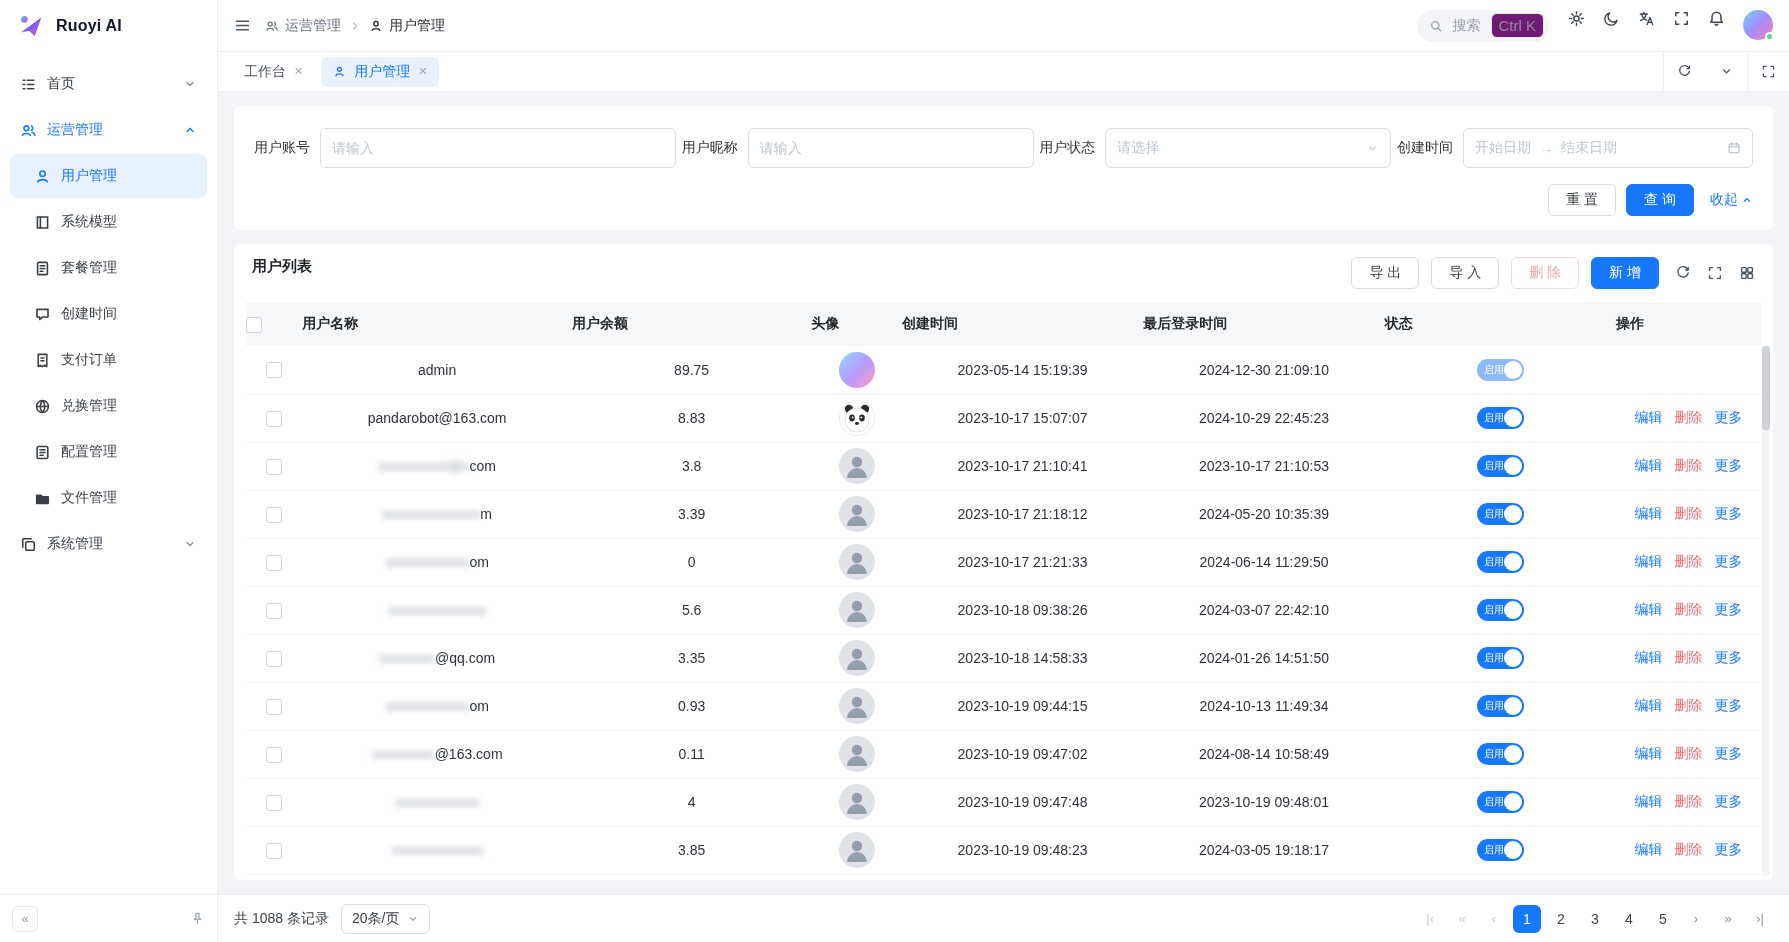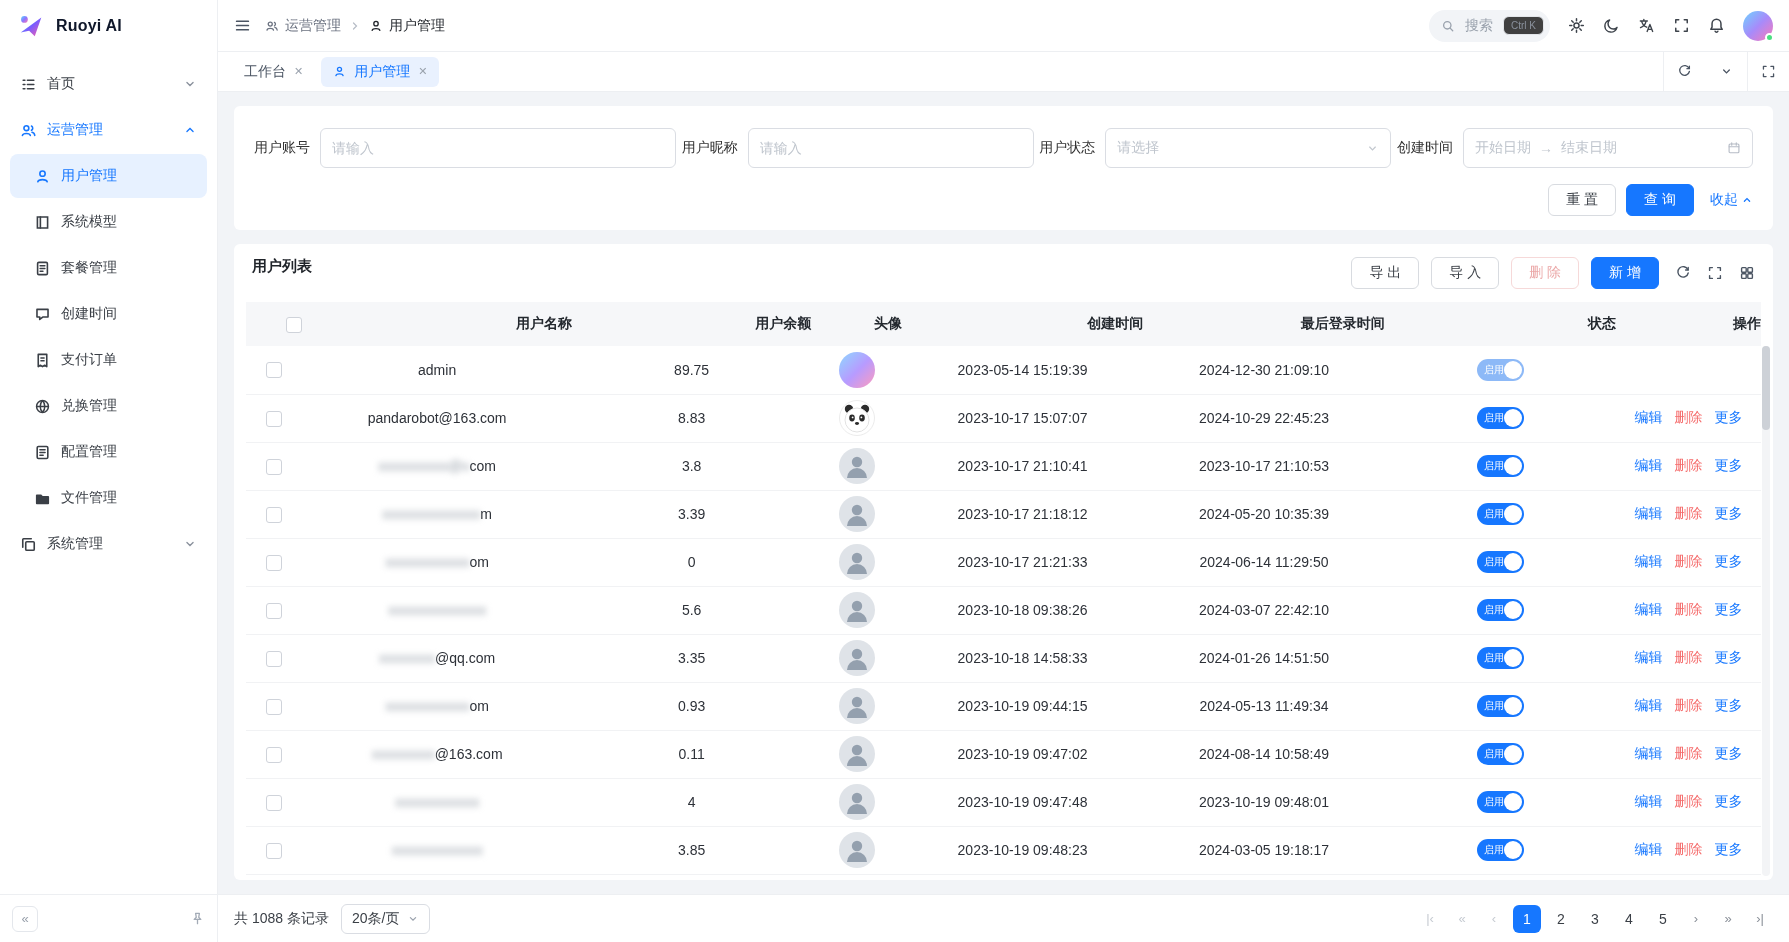--- a/index.html
+++ b/index.html
@@ -23,23 +23,23 @@
 .collapse-btn{width:26px;height:26px;border:1px solid #e4e7ec;border-radius:6px;color:#98a0ab;display:flex;align-items:center;justify-content:center;font-size:13px;cursor:pointer;background:#fff}
 .pin{color:#a3abb6;cursor:pointer}
 
 .main{flex:1;display:flex;flex-direction:column;min-width:0}
 .topbar{height:52px;background:#fff;border-bottom:1px solid #edeff2;display:flex;align-items:center;padding:0 16px;gap:14px}
 .burger{color:#4b5563;cursor:pointer;display:flex}
 .crumbs{display:flex;align-items:center;gap:8px}
 .crumb{display:flex;align-items:center;gap:6px;color:#6b7280}
 .crumb.cur{color:#1f2329}
 .sep{color:#b6bcc6;display:flex}
-.tb-right{margin-left:auto;display:flex;align-items:center;gap:18px}
+.tb-right{margin-left:auto;display:flex;gap:18px}
 .searchbox{height:32px;background:#f2f4f7;border-radius:16px;display:flex;align-items:center;gap:10px;padding:0 6px 0 12px;color:#9aa2ad;cursor:pointer}
-.kbd{background:#404040;border:1px solid #e3e6ea;border-radius:6px;font-size:10px;color:#8a919c;padding:3px 7px}
+.kbd{background:#701a75;border:1px solid #e3e6ea;border-radius:6px;font-size:15px;color:#8a919c;padding:3px 7px}
 .tb-ic{color:#3d434b;cursor:pointer;display:flex}
 .avatar-sm{width:30px;height:30px;border-radius:50%;background:linear-gradient(135deg,#6fd3ff 0%,#a78bfa 50%,#fb7ab8 100%);position:relative;cursor:pointer}
 .avatar-sm i{position:absolute;right:-1px;bottom:-1px;width:9px;height:9px;border-radius:50%;background:#4ade80;border:2px solid #fff}
 
 .tabbar{height:40px;background:#fff;border-bottom:1px solid #edeff2;display:flex;align-items:center;padding-left:14px}
 .tab{height:30px;display:flex;align-items:center;gap:8px;padding:0 12px;border-radius:6px;margin-right:6px;color:#4b5563;cursor:pointer}
 .tab .x{color:#9aa2ad;font-size:11px}
 .tab.active{background:#e9f1fe;color:#1677ff}
 .tabbar-right{margin-left:auto;display:flex;align-items:stretch;height:100%}
 .tbb{width:42px;display:flex;align-items:center;justify-content:center;color:#4b5563;cursor:pointer}
@@ -66,21 +66,21 @@
 .btn.disabled{color:#eba7a7;border-color:#f6d9d9;cursor:not-allowed}
 .linkbtn{color:#1677ff;display:flex;align-items:center;gap:3px;cursor:pointer;margin-left:6px}
 
 .table-card{margin-top:14px;flex:1;min-height:0;display:flex;flex-direction:column;position:relative;overflow:hidden}
 .card-head{display:flex;padding:13px 18px}
 .card-title{font-size:15px;font-weight:700;color:#1f2329}
 .toolbar{margin-left:auto;display:flex;align-items:center;gap:12px}
 .tool-ic{color:#4b5563;cursor:pointer;display:flex;margin-left:4px}
 .twrap{flex:1;min-height:0;padding:0 12px;overflow:hidden}
 table{width:100%;border-collapse:collapse;table-layout:fixed}
-thead th{background:#f6f7f9;height:44px;font-size:14px;font-weight:700;color:#24292f;text-align:right}
+thead th{background:#f6f7f9;height:44px;font-size:14px;font-weight:700;color:#24292f;text-align:left}
 tbody td{height:48px;border-bottom:1px solid #f1f2f4;text-align:center;color:#2d3138;font-size:14px}
 .cb{width:16px;height:16px;border:1px solid #cfd3da;border-radius:3px;background:#fff;display:inline-block;cursor:pointer;vertical-align:middle}
 .blurred{filter:blur(3px);color:#99a1ab;user-select:none}
 .avatar{width:36px;height:36px;display:inline-flex;border-radius:50%;vertical-align:middle}
 .avatar .v{display:none;width:36px;height:36px;border-radius:50%;align-items:center;justify-content:center;overflow:hidden}
 .avatar.av-photo .v-photo{display:flex;background:linear-gradient(135deg,#8fd8ff,#b79bff 52%,#ff9bbd)}
 .avatar.av-panda .v-panda{display:flex;background:#fff;border:1px solid #ececec}
 .avatar.av-person .v-person{display:flex;background:#dfe3e8}
 .toggle{width:47px;height:22px;border-radius:11px;background:#1677ff;display:inline-flex;align-items:center;position:relative;cursor:pointer;vertical-align:middle}
 .toggle .tl{color:#fff;font-size:10px;margin-left:7px}
@@ -673,21 +673,21 @@
 
                       <span class="v v-person">
                         <svg width="36" height="36" viewBox="0 0 36 36">
                           <circle cx="18" cy="14" r="5.2" fill="#94a0ae"></circle>
                           <path d="M8 30a10 10 0 0120 0z" fill="#94a0ae"></path>
                         </svg>
                       </span>
                     </span>
                   </td>
                   <td>2023-10-19 09:44:15</td>
-                  <td>2024-05-13 11:49:34</td>
+                  <td>2024-10-13 11:49:34</td>
                   <td>
                     <span class="toggle">
                       <span class="tl">启用</span>
                       <span class="knob"></span>
                     </span>
                   </td>
                   <td>
                     <span class="ops">
                       <span class="link">编辑</span>
                       <span class="link red">删除</span>

